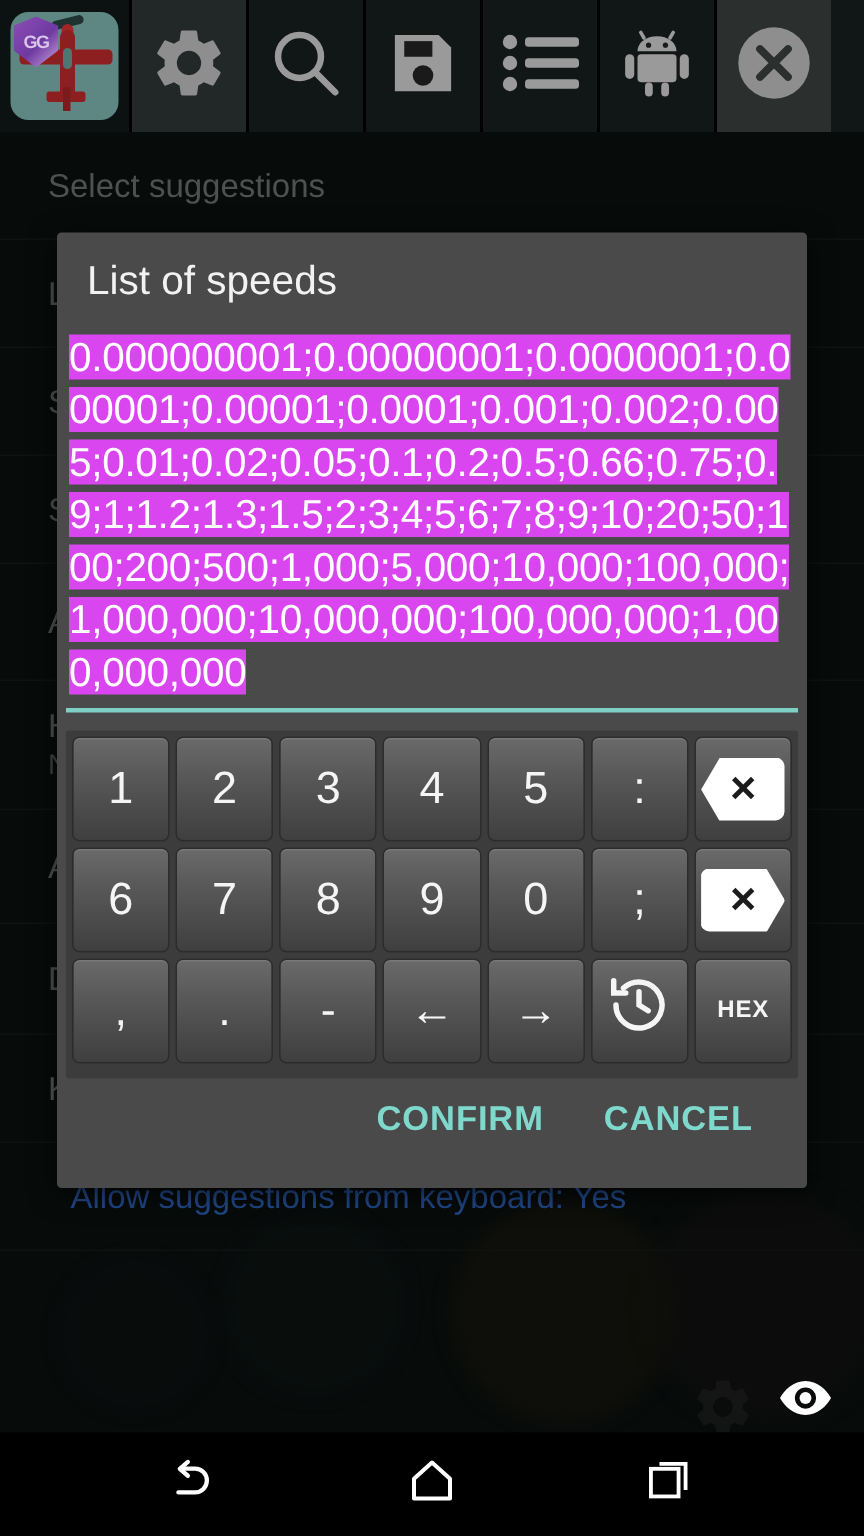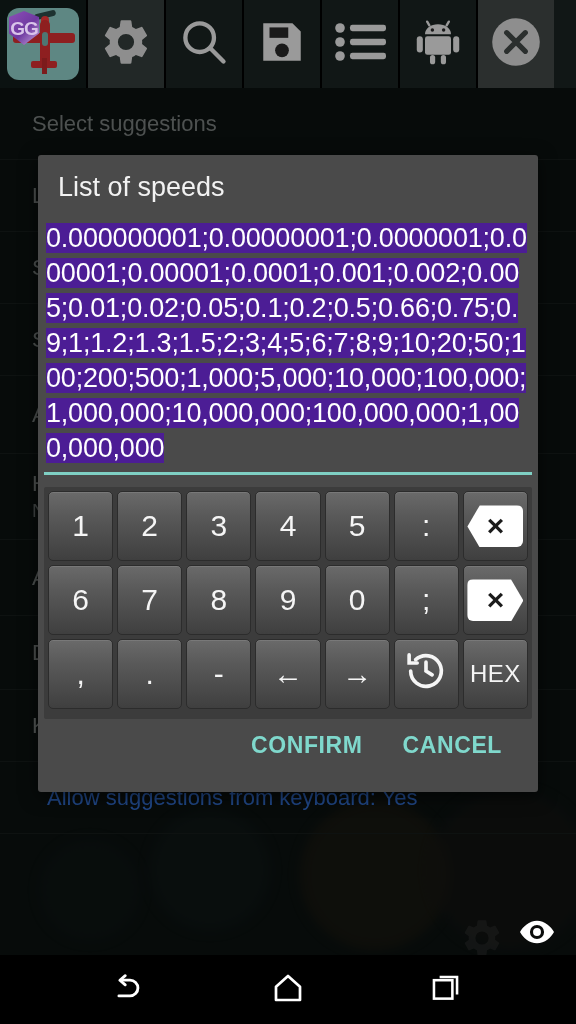--- a/index.html
+++ b/index.html
@@ -118,21 +118,21 @@
     position: absolute;
     left: 2px; top: 3px;
     width: 30px; height: 34px;
     background: linear-gradient(135deg,#8d4fb8 0%,#6e39a0 55%,#caa8e0 100%);
     clip-path: polygon(0% 18%, 50% 0%, 100% 18%, 100% 66%, 50% 100%, 0% 66%);
     display: flex;
     align-items: center;
     justify-content: center;
   }
   .gg-shield span {
-    font-size: 19px;
+    font-size: 12px;
     font-weight: bold;
     color: #d9c4ea;
     letter-spacing: -1px;
     line-height: 1;
   }
   .tb-sep {
     width: 2px;
     background: #000;
     align-self: stretch;
   }
@@ -242,21 +242,21 @@
   }
   #text-field {
     font-size: 27px;
     line-height: 35px;
     color: #ffffff;
     word-break: break-all;
     padding: 2px 0 0 2px;
     letter-spacing: -0.2px;
   }
   #text-field .sel {
-    background: #4c1d95;
+    background: #d946ef;
     box-decoration-break: clone;
     -webkit-box-decoration-break: clone;
   }
   #field-underline {
     height: 3px;
     background: #7fd0c4;
     margin-top: 6px;
   }
 
   
@@ -279,21 +279,21 @@
     background: linear-gradient(180deg,#6a6a6a 0%,#595959 35%,#3f3f3f 100%);
     border: 1px solid #2c2c2c;
     box-shadow: 0 1px 0 rgba(255,255,255,0.10) inset;
     display: flex;
     align-items: center;
     justify-content: center;
     color: #f5f5f5;
     font-size: 30px;
     user-select: none;
   }
-  .key.small { font-size: 24px; font-weight: normal; letter-spacing: 0.5px;}
+  .key.small { font-size: 16px; font-weight: bold; letter-spacing: 0.5px;}
   .key.punct { font-size: 30px; }
   .bksp-shape {
     width: 56px; height: 42px;
     background: #ffffff;
     position: relative;
     display: flex;
     align-items: center;
     justify-content: center;
   }
   .bksp-left {

